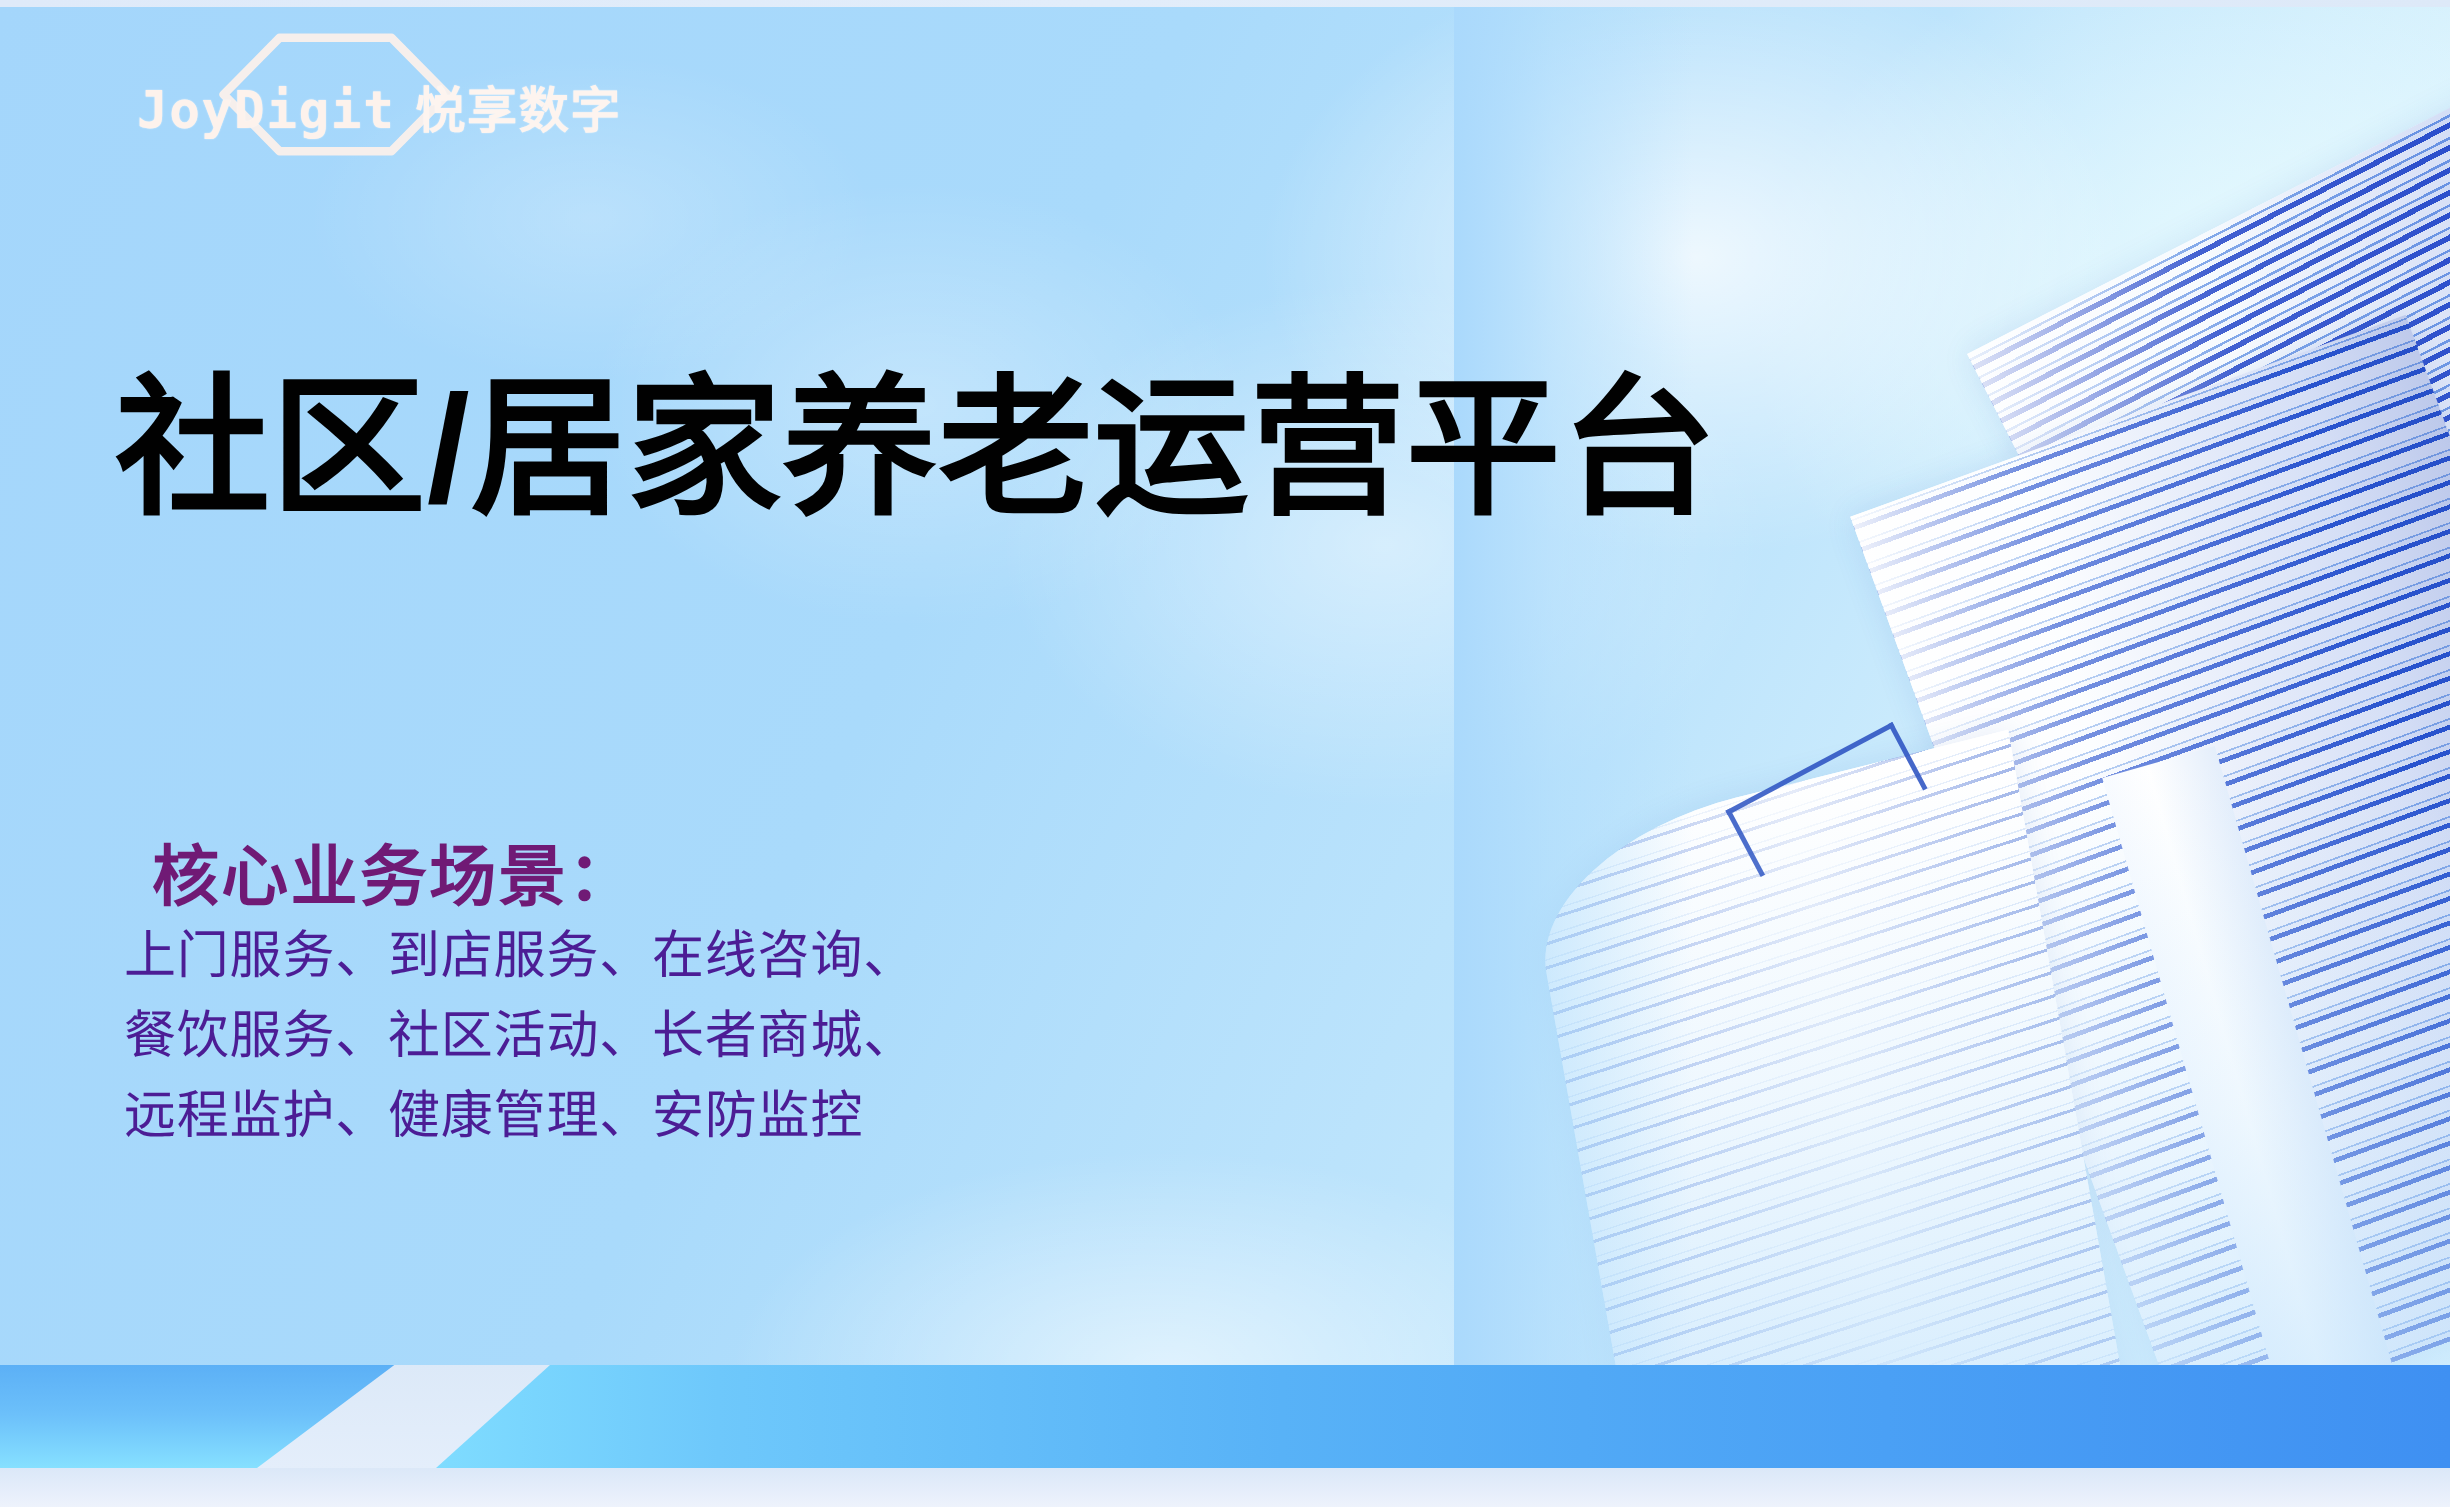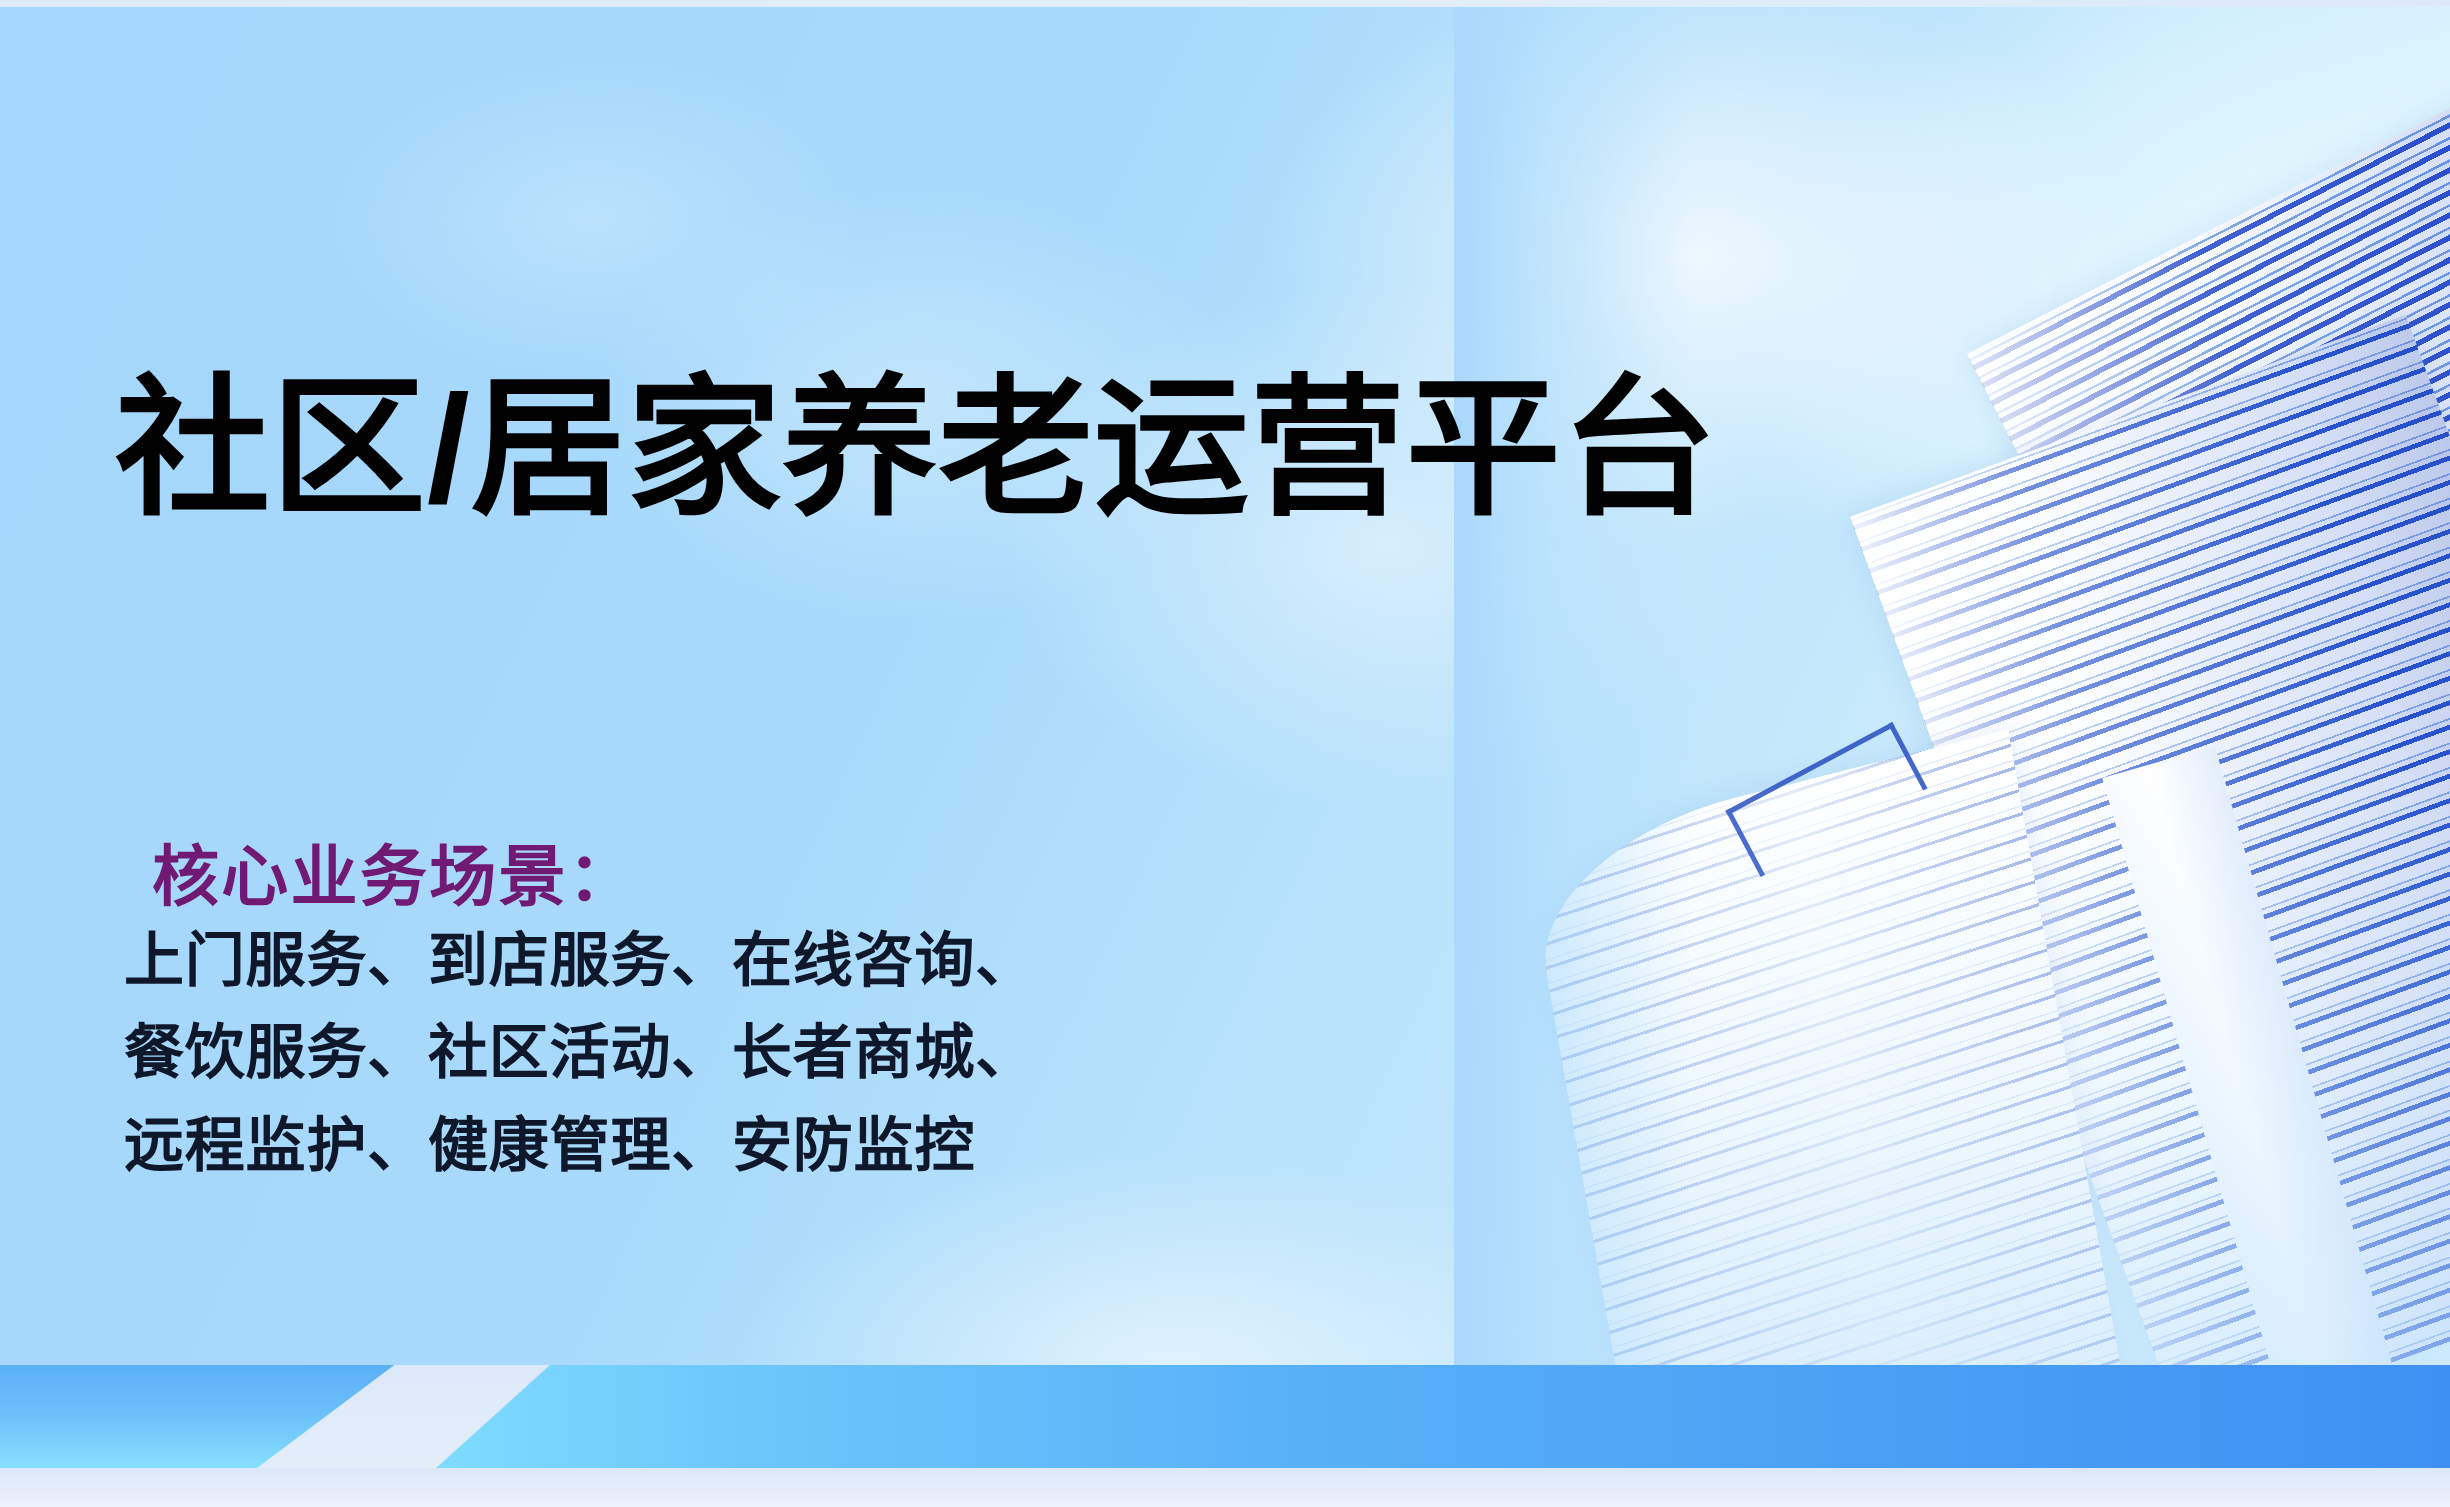--- a/index.html
+++ b/index.html
@@ -253,24 +253,24 @@
   }
 
   
   .body-lines {
     position: absolute;
     left: 124px;
     top: 915px;
     z-index: 25;
   }
   .body-line {
-    font-size: 60px;
+    font-size: 52px;
     line-height: 1.54;
-    font-weight: 700;
-    color: #0f172a;
+    font-weight: 400;
+    color: #4c1d95;
     letter-spacing: 0.8px;
     white-space: nowrap;
   }
 
   
   .band {
     position: absolute;
     left: 0;
     top: 1365px;
     width: 100%;
@@ -331,20 +331,31 @@
     <div class="tower tower-c"></div>
     <div class="tower-c-shade"></div>
     <div class="spine"></div>
     <div class="crown"></div>
     <div class="buildings-fade"></div>
     <div class="buildings-left-fade"></div>
   </div>
 
   <div class="top-strip"></div>
 
+  <div class="logo">
+    <div class="logo-hex">
+      <svg width="233" height="123" viewBox="0 0 300 158" aria-hidden="true">
+        <polygon points="78,6 222,6 294,79 222,152 78,152 6,79" fill="none" stroke="#fdf1ea" stroke-width="11" stroke-linejoin="round" opacity="0.92"></polygon>
+      </svg>
+    </div>
+    <div class="logo-word">
+      <span class="logo-en">JoyDigit</span>
+      <span class="logo-cn">悦享数字</span>
+    </div>
+  </div>
 
   <h1 class="headline">社区/居家养老运营平台</h1>
 
   <h2 class="subheading">核心业务场景：</h2>
 
   <div class="body-lines">
     <div class="body-line">上门服务、到店服务、在线咨询、</div>
     <div class="body-line">餐饮服务、社区活动、长者商城、</div>
     <div class="body-line">远程监护、健康管理、安防监控</div>
   </div>

